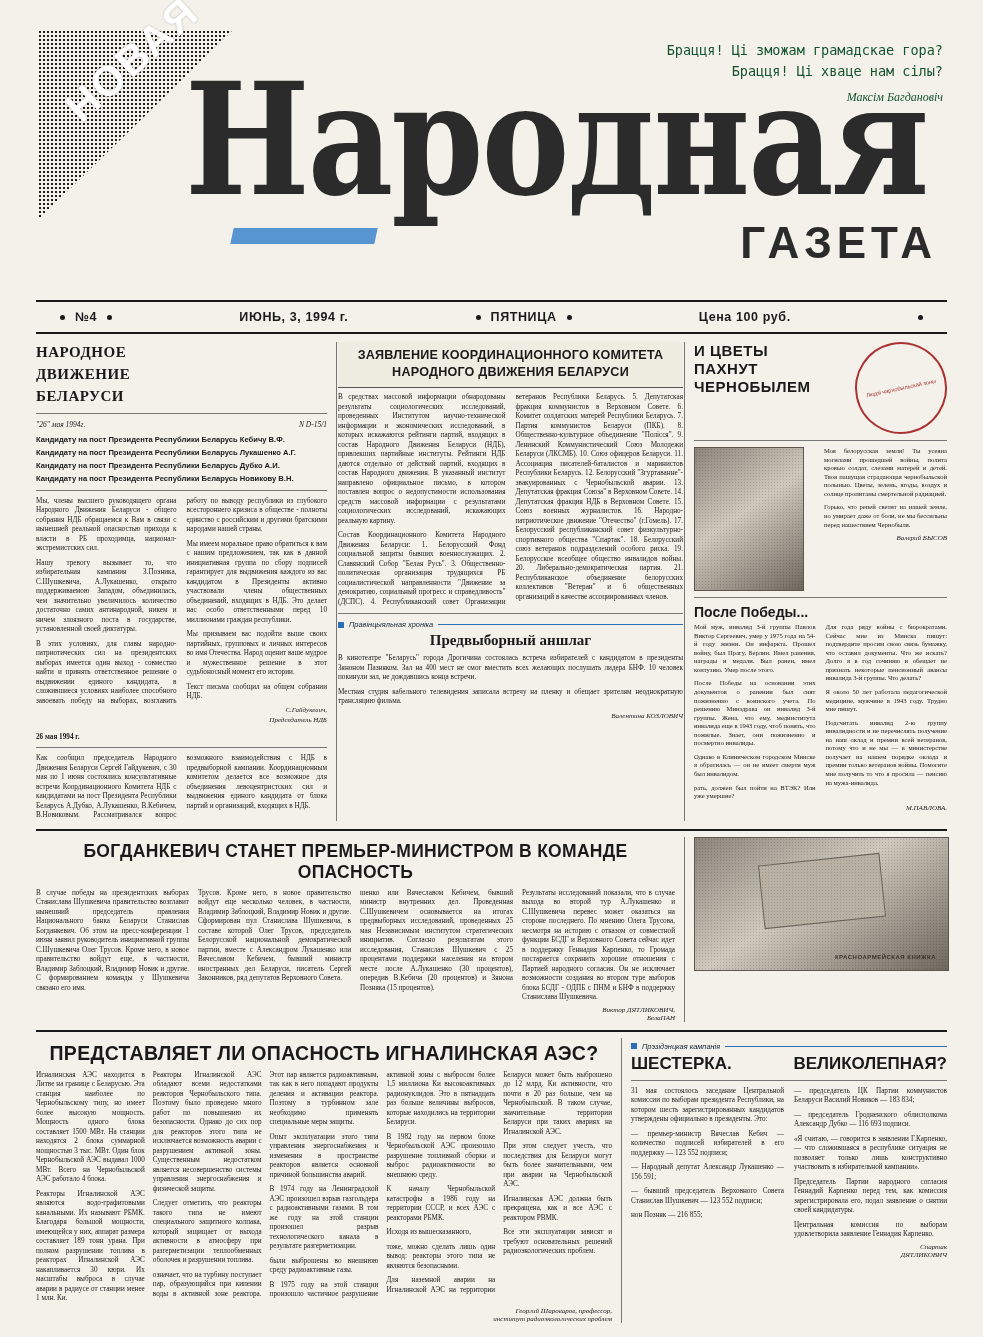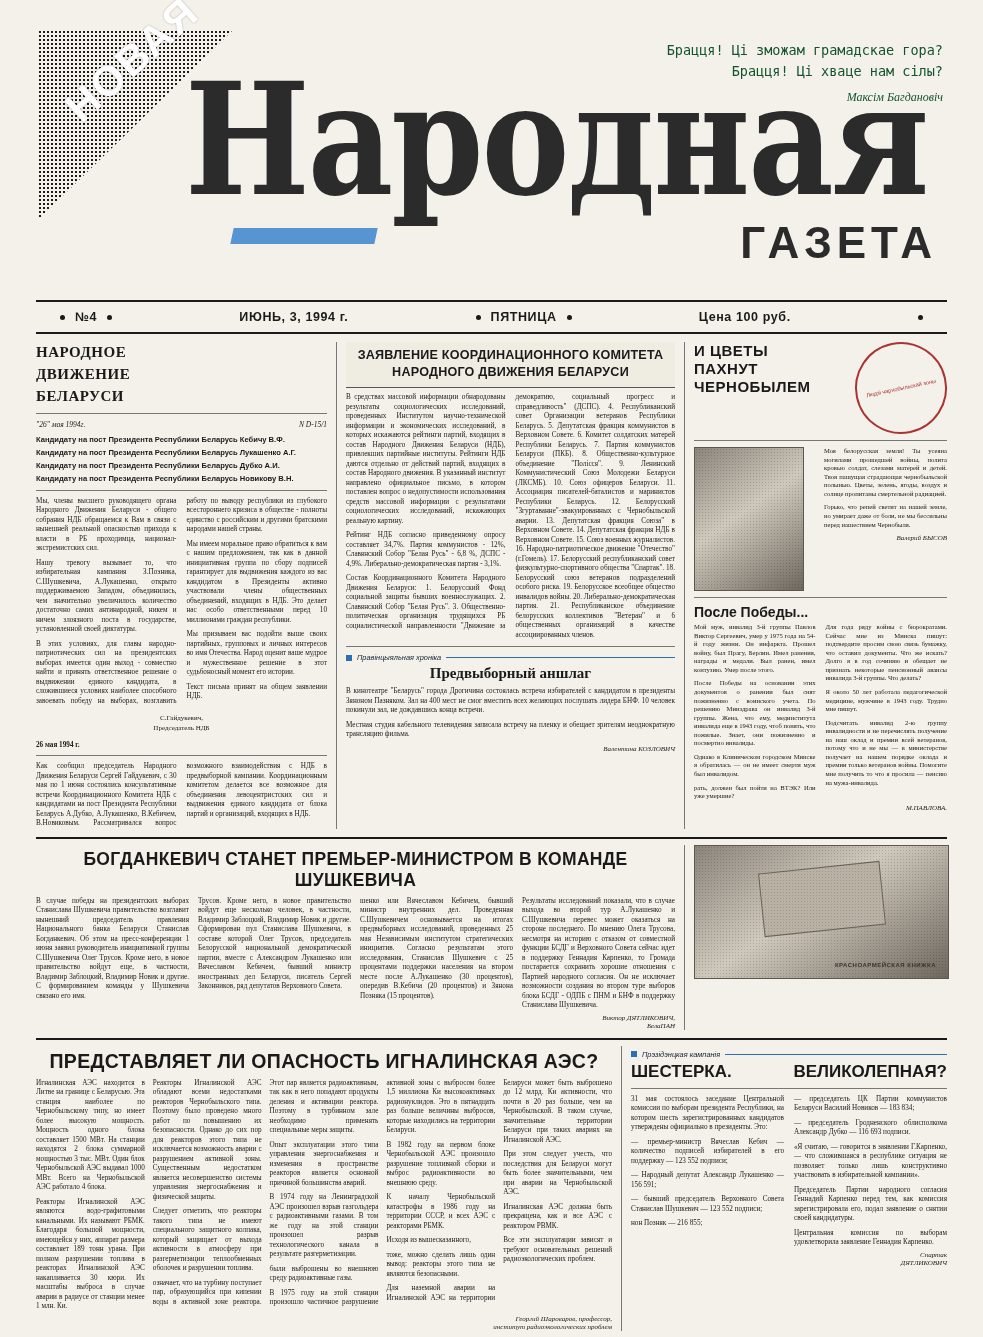--- a/index.html
+++ b/index.html
@@ -144,21 +144,21 @@
     letter-spacing:.5px;
   }
   .nr-head div{white-space:pre-line;}
   .nr-meta{font-size:7.5px;font-style:italic;margin-top:4px;display:flex;justify-content:space-between;}
   .cand-list{margin-top:6px;}
   .cand-list div{
     font-family:"Liberation Sans",sans-serif;
     font-weight:bold;font-size:7.6px;
     border-bottom:0;margin-bottom:3px;line-height:1.3;
   }
-  .sign{font-size:7px;text-align:center;line-height:1.35;margin-top:8px;}
+  .sign{font-size:7px;font-style:italic;text-align:right;line-height:1.35;margin-top:0;}
   .datestamp{font-size:7.2px;font-weight:bold;margin:8px 0 4px;}
 
   
   .stmt-head{
     background:#efece2;
     text-align:center;
     font-family:"Liberation Sans",sans-serif;
     font-weight:bold;
     font-size:12.6px;
     line-height:1.35;
@@ -282,38 +282,37 @@
           <div>Кандидату на пост Президента Республики Беларусь Дубко А.И.</div>
           <div>Кандидату на пост Президента Республики Беларусь Новикову В.Н.</div>
         </div>
         <div class="hr-thin"></div>
         <div class="body-txt two-col">
           <p>Мы, члены высшего руководящего органа Народного Движения Беларуси - общего собрания НДБ обращаемся к Вам в связи с нынешней реальной опасностью прихода к власти в РБ проходимца, национал-экстремистских сил.</p>
           <p>Нашу тревогу вызывает то, что избирательная кампания З.Поэника, С.Шушкевича, А.Лукашенко, открыто поддерживаемою Западом, объединилась, чем значительно увеличилось количество достаточно самих антинародной, никем и ничем злоязного поста в государстве, установленной своей диктатуры.</p>
           <p>В этих условиях, для главы народно-патриотических сил на президентских выборах имеется один выход - совместно найти и принять ответственное решение о выдвижении единого кандидата, в сложившиеся условиях наиболее способного завоевать победу на выборах, возглавить работу по выводу республики из глубокого всестороннего кризиса в обществе - полноты единство с российским и другими братскими народами нашей страны.</p>
           <p>Мы имеем моральное право обратиться к вам с нашим предложением, так как в данной инициативная группа по сбору подписей гарантирует для выдвижения каждого из вас кандидатом в Президенты активно участвовали члены общественных объединений, входящих в НДБ. Это делает нас особо ответственными перед 10 миллионами граждан республики.</p>
           <p>Мы призываем вас подойти выше своих партийных, групповых и личных интересов во имя Отечества. Народ оценит ваше мудрое и мужественное решение в этот судьбоносный момент его истории.</p>
-          <p>Текст письма принят на общем заявлении НДБ.</p>
+          <p>Текст письма сообщил на общем собрании НДБ.</p>
         </div>
         <div class="sign">
           <div>С.Гайдукевич,</div>
           <div>Председатель НДБ</div>
         </div>
         <div class="datestamp">26 мая 1994 г.</div>
         <div class="hr-thin"></div>
         <div class="body-txt two-col">
           <p>Как сообщил председатель Народного Движения Беларуси Сергей Гайдукевич, с 30 мая по 1 июня состоялись консультативные встречи Координационного Комитета НДБ с кандидатами на пост Президента Республики Беларусь А.Дубко, А.Лукашенко, В.Кебичем, В.Новиковым. Рассматривался вопрос возможного взаимодействия с НДБ в предвыборной кампании. Координационным комитетом делается все возможное для объединения левоцентристских сил и выдвижения единого кандидата от блока партий и организаций, входящих в НДБ.</p>
         </div>
       </div>
 
-      <div class="col vline" style="width:348px;padding:0 9px;">
+      <div class="col vline" style="width:348px;padding:0 1px;">
         <div class="stmt-head">ЗАЯВЛЕНИЕ КООРДИНАЦИОННОГО КОМИТЕТА НАРОДНОГО ДВИЖЕНИЯ БЕЛАРУСИ</div>
         <div class="body-txt two-col" style="margin-top:5px;">
           <p>В средствах массовой информации обнародованы результаты социологических исследований, проведенных Институтом научно-технической информации и экономических исследований, в которых искажаются рейтинги партий, входящих в состав Народного Движения Беларуси (НДБ), привлекших партийные институты. Рейтинги НДБ даются отдельно от действий партий, входящих в состав Народного движения. В указанный институт направлено официальное письмо, в котором поставлен вопрос о недопустимости использования средств массовой информации с результатами социологических исследований, искажающих реальную картину.</p>
-          <p>Рейтинг НДБ согласно приведенному опросу составляет 34,7%. Партия коммунистов - 12%, Славянский Собор "Белая Русь" - 6,8 %, ДСПС - 4,9%. Либерально-демократическая партия - 3,1%.</p>
           <p>Состав Координационного Комитета Народного Движения Беларуси: 1. Белорусский Фонд социальной защиты бывших военнослужащих. 2. Славянский Собор "Белая Русь". 3. Общественно-политическая организация трудящихся РБ социалистической направленности "Движение за демократию, социальный прогресс и справедливость" (ДСПС). 4. Республиканский совет Организации ветеранов Республики Беларусь. 5. Депутатская фракция коммунистов в Верховном Совете. 6. Комитет солдатских матерей Республики Беларусь. 7. Партия коммунистов Беларуси (ПКБ). 8. Общественно-культурное объединение "Полісся". 9. Ленинский Коммунистический Союз Молодежи Беларуси (ЛКСМБ). 10. Союз офицеров Беларуси. 11. Ассоциация писателей-баталистов и маринистов Республики Беларусь. 12. Белорусский "Згуртаванне"-эвакуированных с Чернобыльской аварии. 13. Депутатская фракция Союза" в Верховном Совете. 14. Депутатская фракция НДБ в Верховном Совете. 15. Союз военных журналистов. 16. Народно-патриотическое движение "Отечество" (г.Гомель). 17. Белорусский республиканский совет физкультурно-спортивного общества "Спартак". 18. Белорусский союз ветеранов подразделений особого риска. 19. Белорусское всеобщее общество инвалидов войны. 20. Либерально-демократическая партия. 21. Республиканское объединение белорусских коллективов "Ветеран" и 6 общественных организаций в качестве ассоциированных членов.</p>
         </div>
         <div class="hr-thin"></div>
         <div class="rubric">
           <span class="sq"></span>
           <span>Правінцыяльная хроніка</span>
           <span class="line"></span>
         </div>
         <div class="hl-serif" style="text-align:center;font-size:15px;margin:2px 0 5px;">Предвыборный аншлаг</div>
         <div class="body-txt">
@@ -354,21 +353,21 @@
           <p>Я около 50 лет работала педагогической медицине, мужчине в 1943 году. Трудно мне пишут.</p>
           <p>Подсчитать инвалид 2-ю группу инвалидности и не перечислять получение на наш оклад и премии всей ветеранов, потому что и не мы — в министерстве получает на нашем порядке оклада и премии только ветеранов войны. Помогите мне получить то что я просила — пенсию на мужа-инвалида.</p>
         </div>
         <div class="byline">М.ПАВЛОВА.</div>
       </div>
     </div>
 
     <div class="hr-thick"></div>
     <div class="row">
       <div class="col" style="width:648px;padding-right:9px;">
-        <div class="banner">БОГДАНКЕВИЧ СТАНЕТ ПРЕМЬЕР-МИНИСТРОМ В КОМАНДЕ ШУШКЕВИЧА</div>
+        <div class="banner">БОГДАНКЕВИЧ СТАНЕТ ПРЕМЬЕР-МИНИСТРОМ В КОМАНДЕ ОПАСНОСТЬ</div>
         <div class="body-txt four-col">
           <p>В случае победы на президентских выборах Станислава Шушкевича правительство возглавит нынешний председатель правления Национального банка Беларуси Станислав Богданкевич. Об этом на пресс-конференции 1 июня заявил руководитель инициативной группы С.Шушкевича Олег Трусов. Кроме него, в новое правительство войдут еще, в частности, Владимир Заблоцкий, Владимир Новик и другие. С формированием команды у Шушкевича связано его имя.</p>
           <p>Трусов. Кроме него, в новое правительство войдут еще несколько человек, в частности, Владимир Заблоцкий, Владимир Новик и другие. Сформирован пул Станислава Шушкевича, в составе которой Олег Трусов, председатель Белорусской национальной демократической партии, вместе с Александром Лукашенко или Вячеславом Кебичем, бывший министр иностранных дел Беларуси, писатель Сергей Законников, ряд депутатов Верховного Совета.</p>
           <p>шенко или Вячеславом Кебичем, бывший министр внутренних дел. Проведенная С.Шушкевичем основывается на итогах предвыборных исследований, проведенных 25 мая Независимым институтом стратегических инициатив. Согласно результатам этого исследования, Станислав Шушкевич с 25 процентами поддержки населения на втором месте после А.Лукашенко (30 процентов), опередив В.Кебича (20 процентов) и Зянона Позняка (15 процентов).</p>
           <p>Результаты исследований показали, что в случае выхода во второй тур А.Лукашенко и С.Шушкевича перевес может оказаться на стороне последнего. По мнению Олега Трусова, несмотря на историю с отказом от совместной функции БСДГ и Верховного Совета сейчас идет в поддержку Геннадия Карпенко, то Громада постарается сохранить хорошие отношения с Партией народного согласия. Он не исключает возможности создания во втором туре выборов блока БСДГ - ОДПБ с ПНМ и БНФ в поддержку Станислава Шушкевича.</p>
         </div>
         <div class="byline">
           <span>Виктор ДЯТЛИКОВИЧ,</span>
           <br><span>БелаПАН</span>
         </div>

